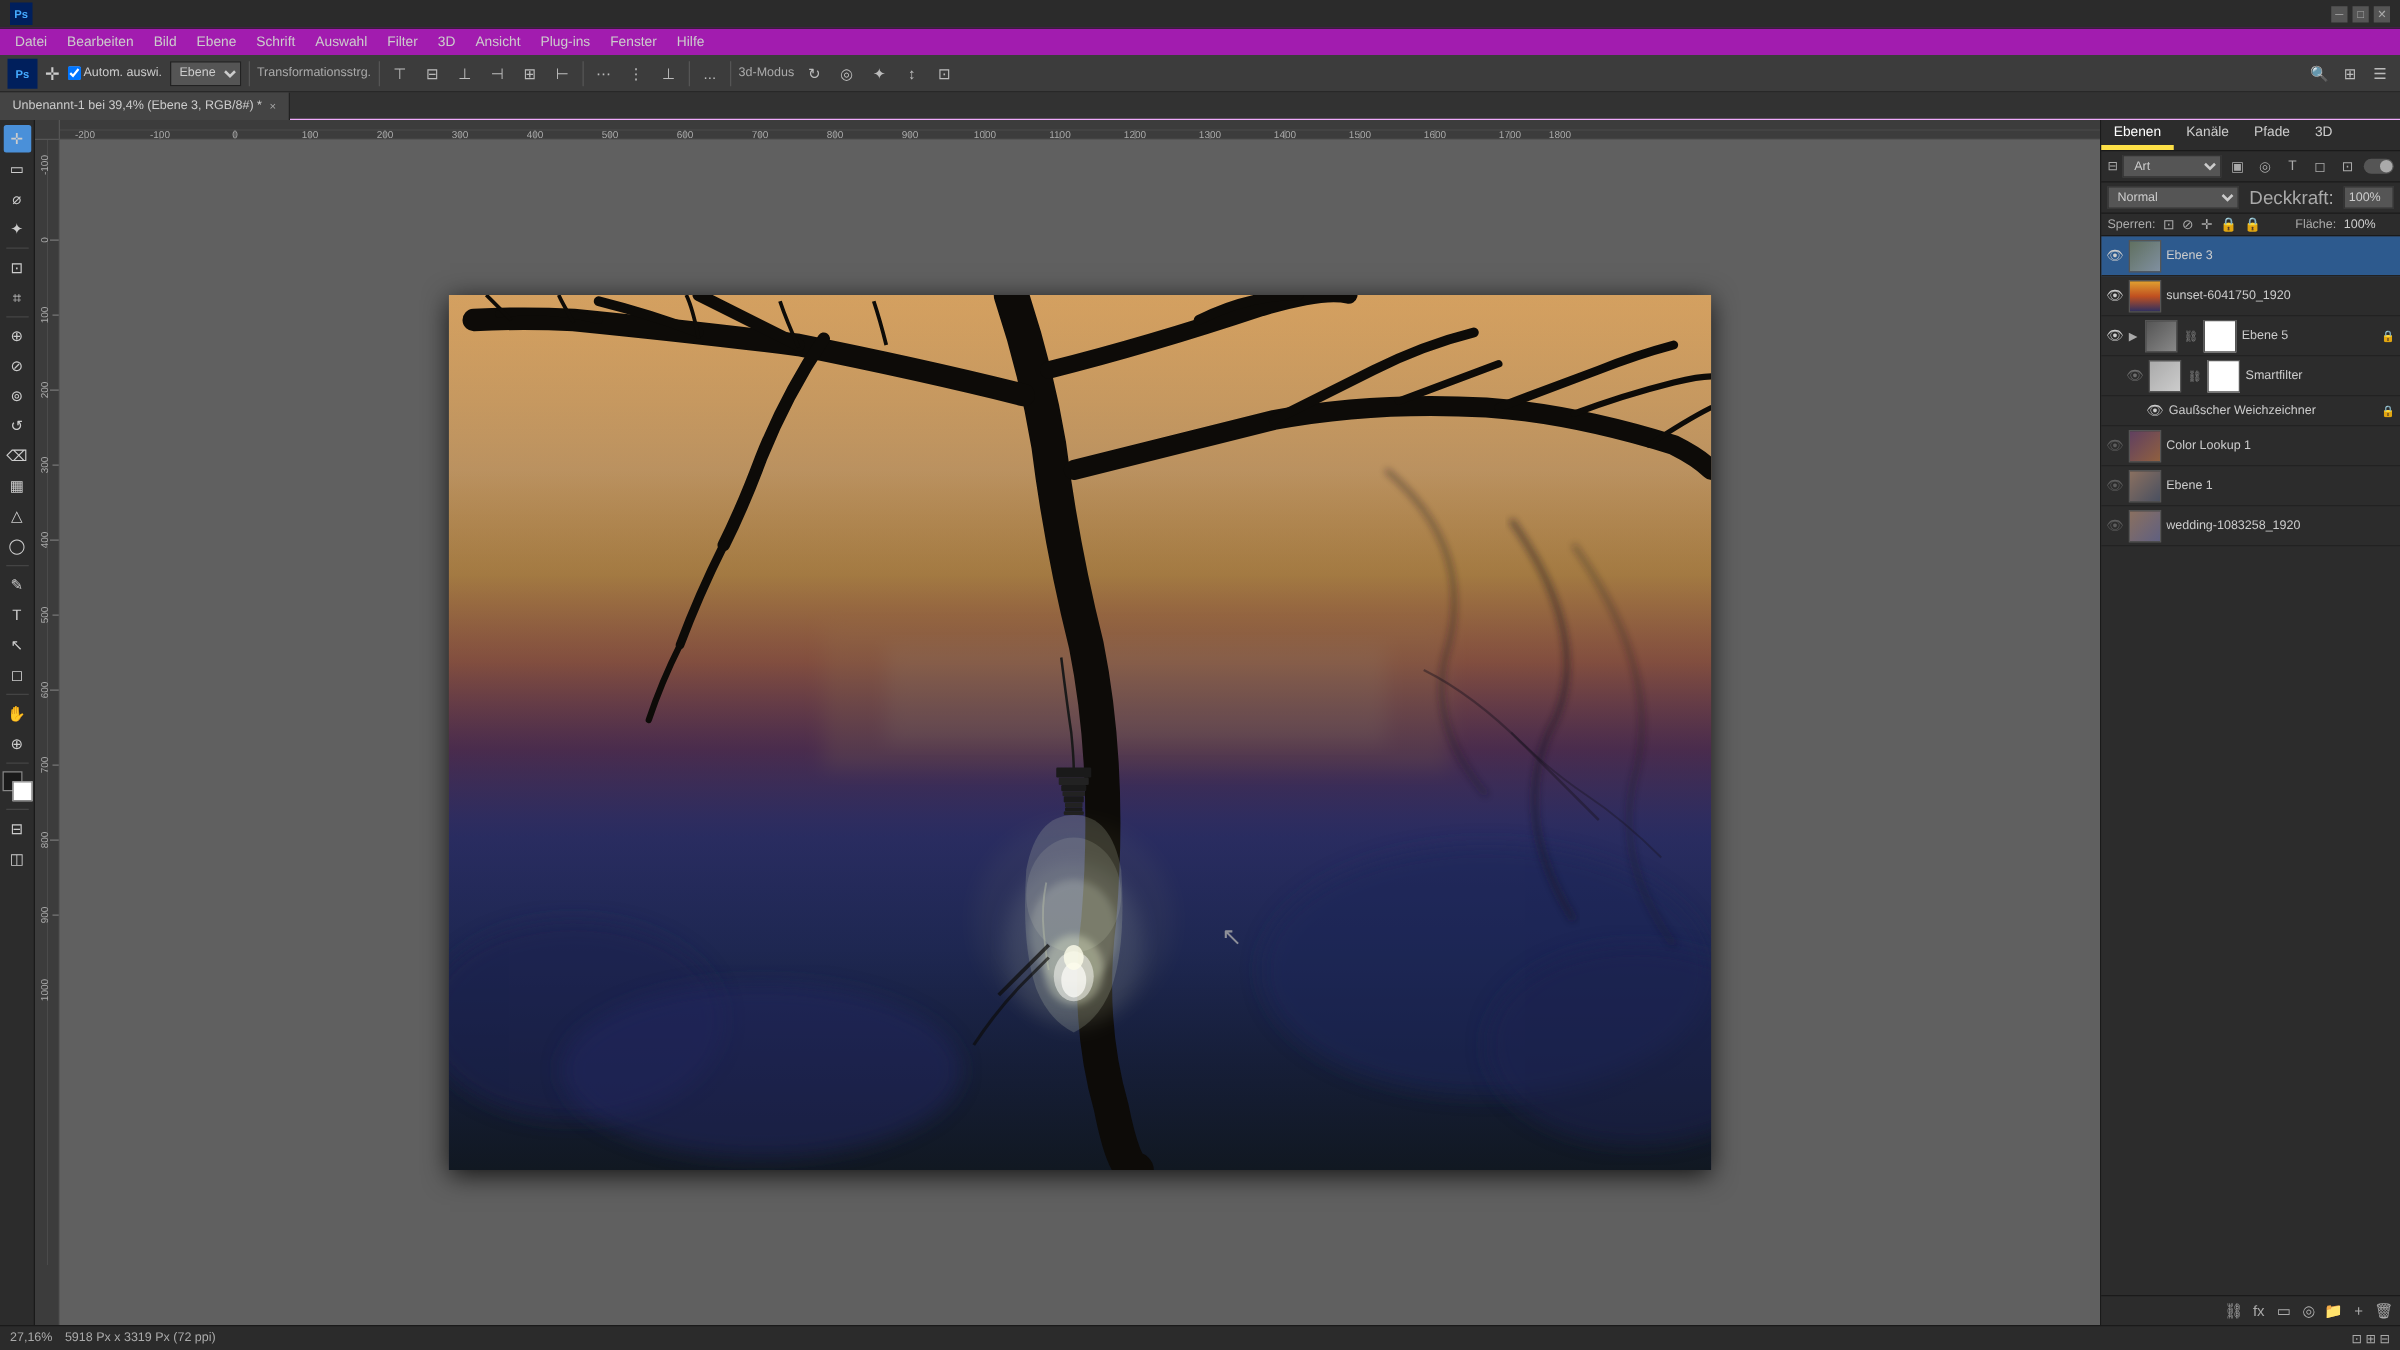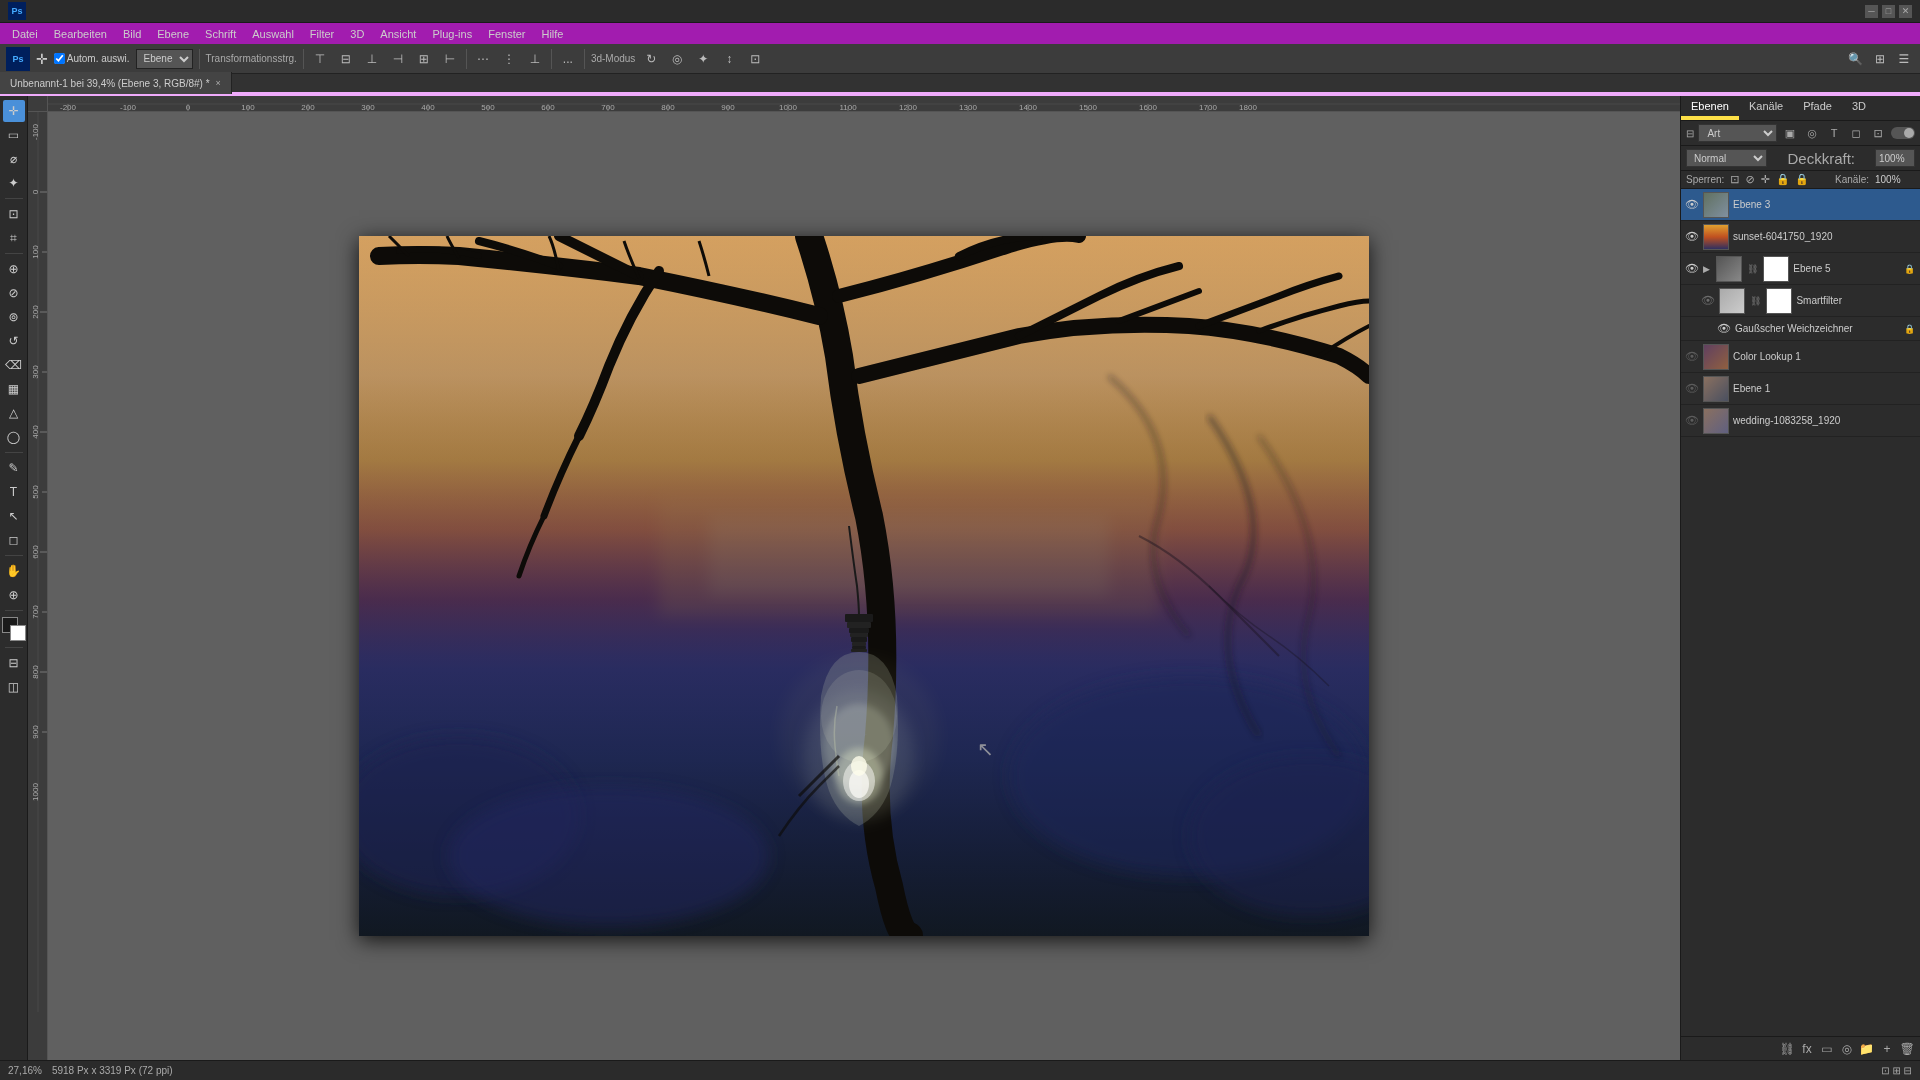--- a/index.html
+++ b/index.html
@@ -123,21 +123,21 @@
       justify-content: center;
     }
 
     
     .tab-bar {
       height: 22px;
       background: #323232;
       display: flex;
       align-items: center;
       flex-shrink: 0;
-      border-bottom: 4px solid #f0abfc;
+      border-bottom: 1px solid #f0abfc;
     }
     .tab {
       height: 22px;
       padding: 0 10px;
       background: #444;
       border-right: 1px solid #222;
       display: flex;
       align-items: center;
       gap: 6px;
       font-size: 10px;
@@ -313,21 +313,21 @@
       color: #aaa;
       cursor: pointer;
       font-size: 11px;
     }
 
     
     .blend-row {
       display: flex;
       align-items: flex-end;
       padding: 3px 5px;
-      gap: 20px;
+      gap: 8px;
       border-bottom: 1px solid #1a1a1a;
     }
     .blend-select {
       flex: 1;
       background: #555;
       border: 1px solid #333;
       color: #ccc;
       font-size: 10px;
       padding: 1px 3px;
       height: 18px;
@@ -902,21 +902,21 @@
       <input class="opacity-value" type="text" value="100%" style="">
     </div>
 
     <div class="lock-row">
       <span class="lock-label">Sperren:</span>
       <span class="lock-icon" title="Transparente Pixel sperren">⊡</span>
       <span class="lock-icon" title="Bildpixel sperren">⊘</span>
       <span class="lock-icon" title="Zeichenfläche und Rahmen sperren">✛</span>
       <span class="lock-icon" title="Position sperren">🔒</span>
       <span class="lock-icon" title="Alle sperren">🔒</span>
-      <span class="fill-label">Kanäle:</span>
+      <span class="fill-label">Fläche:</span>
       <span class="fill-value">100%</span>
     </div>
 
     <div class="layers-list">
 
       <div class="layer-item active">
         <div class="layer-visibility">👁</div>
         <div class="layer-thumb thumb-ebene3" style="background:linear-gradient(135deg,#607060 0%,#8090a0 100%);"></div>
         <span class="layer-name">Ebene 3</span>
       </div>

